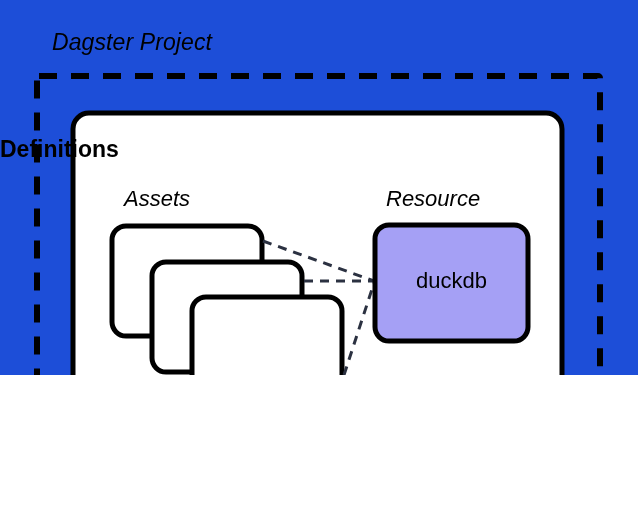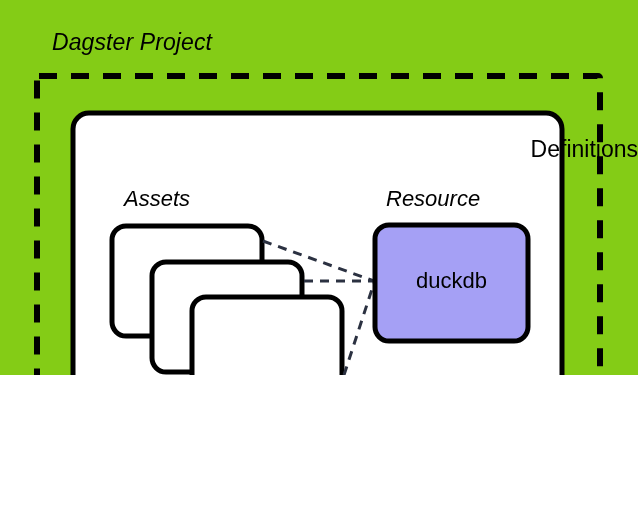--- a/index.html
+++ b/index.html
@@ -7,21 +7,21 @@
     padding: 0;
     background: #ffffff;
   }
   body {
     font-family: "Liberation Sans", sans-serif;
   }
   #canvas {
     position: relative;
     width: 638px;
     height: 375px;
-    background: #84cc16;
+    background: #1d4ed8;
     overflow: hidden;
   }
   .svg-layer {
     position: absolute;
     left: 0;
     top: 0;
     width: 638px;
     height: 525px;
   }
   .label {
@@ -34,24 +34,24 @@
     top: 29px;
     font-size: 23px;
     font-style: italic;
     font-weight: 400;
     letter-spacing: 0.1px;
   }
   #definitions-title {
     left: 0;
     top: 136px;
     width: 638px;
-    text-align: right;
+    text-align: left;
     font-size: 23px;
     font-style: normal;
-    font-weight: 400;
+    font-weight: 700;
   }
   #assets-title {
     left: 124px;
     top: 186px;
     font-size: 22px;
     font-style: italic;
     font-weight: 400;
   }
   #resource-title {
     left: 386px;

